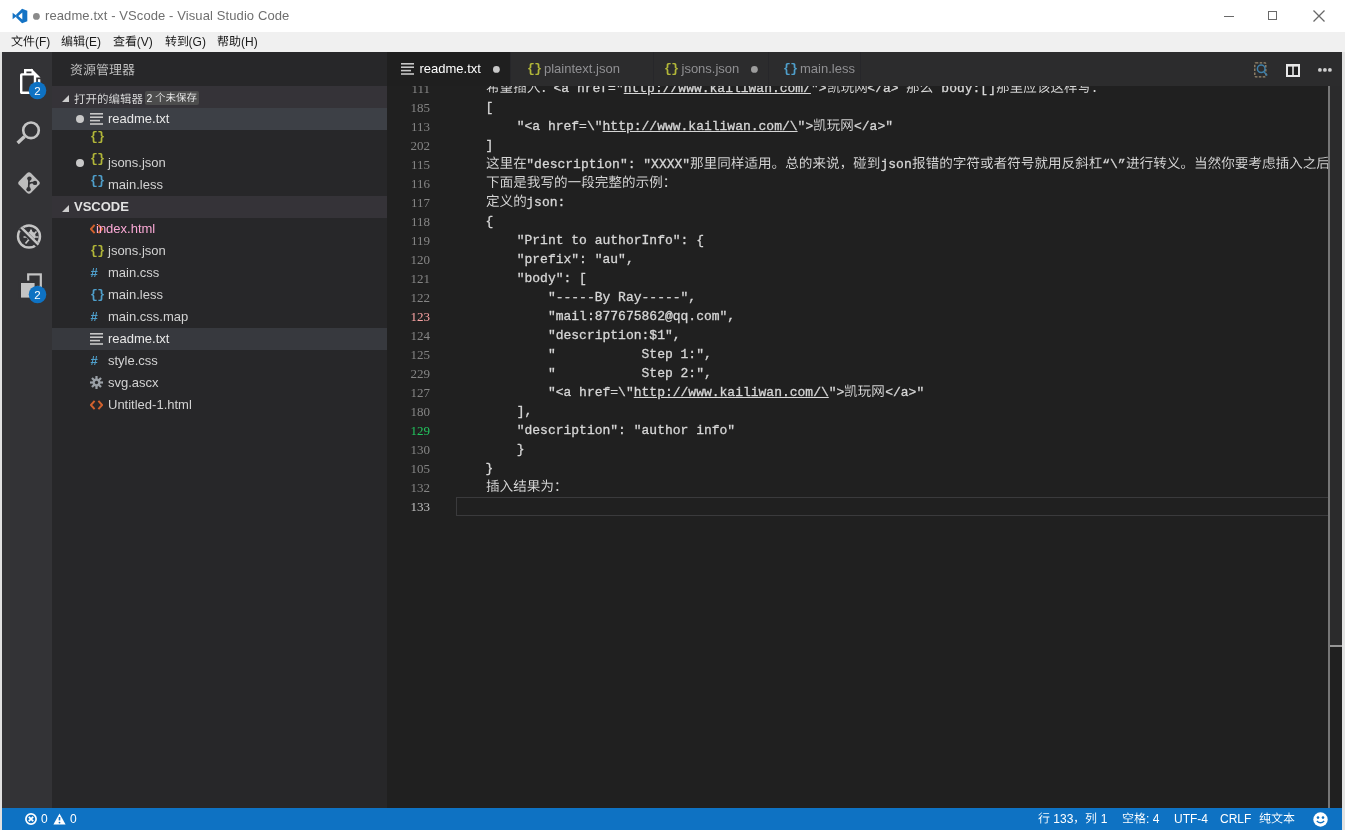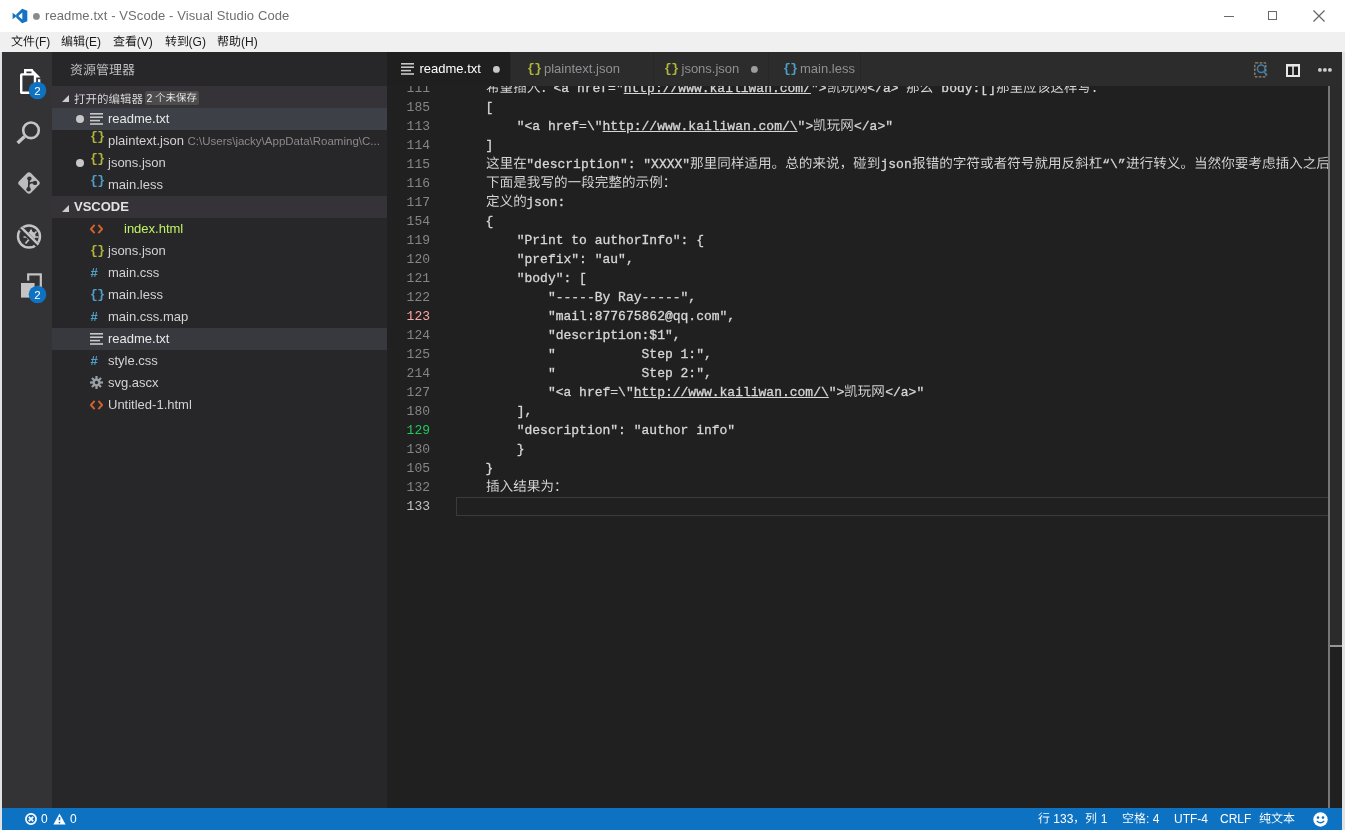--- a/index.html
+++ b/index.html
@@ -14,21 +14,21 @@
 .sech{position:absolute;left:0;width:335px;height:22px;background:#353338}
 .selrow{position:absolute;left:0;width:335px;height:22px}
 .lbl{position:absolute;height:22px;line-height:22px;font-size:13px;white-space:pre}
 .fic{position:absolute;font-family:"Liberation Mono",monospace;font-weight:bold;font-size:13px;line-height:13px;letter-spacing:-0.5px}
 .fic3{font-size:13px;font-family:"Liberation Sans";font-weight:bold}
 #editorwrap{position:absolute;left:387px;top:52px;width:955px;height:756px;background:#202020}
 #tabbar{position:absolute;left:0;top:0;width:955px;height:34px;background:#2c2c2d}
 .tlbl{position:absolute;top:0;height:34px;line-height:34px;font-size:13px}
 #editor{position:absolute;left:0;top:34px;width:955px;height:722px;overflow:hidden}
 #eclip{position:absolute;left:0;top:0;width:941px;height:722px;overflow:hidden}
-.gn{position:absolute;left:0;width:43px;height:19px;line-height:19px;text-align:right;font-family:Liberation Mono, monospace;font-size:13px}
+.gn{position:absolute;left:0;width:43px;height:19px;line-height:19px;text-align:right;font-family:Liberation Serif, serif;font-size:13px}
 .cl{position:absolute;left:98.5px;height:19px;line-height:19px;white-space:pre;font-family:"Liberation Mono",monospace;font-size:13px;color:#d6d6d6;-webkit-text-stroke:0.3px #d6d6d6}
 .cl u{}
 #curline{position:absolute;left:69px;top:410.5px;width:874px;height:19px;border:1.2px solid #3a3a3c}
 #sbline{position:absolute;left:941px;top:0px;width:1.5px;height:722px;background:#767676}
 #sbthumb{position:absolute;left:943px;top:0;width:12px;height:561px;background:#2b2b2c;border-bottom:2px solid #969696}
 #statusbar{position:absolute;left:2px;top:808px;width:1340px;height:22px;background:#0e72c3}
 .stt{position:absolute;top:0;height:22px;line-height:22px;font-size:12px;color:#ffffff;white-space:pre}
 </style></head>
 <body>
 <svg width="0" height="0" style="position:absolute">
@@ -250,40 +250,39 @@
 <svg class="abs" style="left:38px;top:61px" width="13" height="12" viewBox="0 0 13 12">
       <g fill="#c8c8c8">
         <rect x="0" y="0" width="13" height="1.6"></rect>
         <rect x="0" y="3.4" width="13" height="1.6"></rect>
         <rect x="0" y="6.8" width="10" height="1.6"></rect>
         <rect x="0" y="10.2" width="13" height="1.6"></rect>
       </g>
     </svg>
 <div class="lbl" style="left:56px;top:56px;color:#e8e8e8">readme.txt</div>
 <span class="fic" style="left:38px;top:78px;color:#b2b739">{}</span>
-<div class="lbl" style="left:56px;top:78px;color:#d2d2d2">plaintext.json <span style="color:#8b8b8b;font-size:11.5px">C:\Users\jacky\AppData\Roaming\C...</span></div>
 <svg class="abs" style="left:23.5px;top:107.0px" width="9" height="9">
       <circle cx="4.0" cy="4.0" r="4.0" fill="#c8c8c8"></circle>
     </svg>
 <span class="fic" style="left:38px;top:100px;color:#b2b739">{}</span>
 <div class="lbl" style="left:56px;top:100px;color:#d2d2d2">jsons.json</div>
 <span class="fic" style="left:38px;top:122px;color:#4f9fcb">{}</span>
 <div class="lbl" style="left:56px;top:122px;color:#d2d2d2">main.less</div>
 <div class="sech" style="top:144px"></div>
 <svg class="abs" style="left:9.5px;top:152.5px" width="7" height="7">
       <polygon points="7,0 7,7 0,7" fill="#cccccc"></polygon>
     </svg>
 <div class="abs" style="left:22px;top:144px;height:22px;line-height:22px;color:#e2e2e2;font-weight:bold;font-size:13px">VSCODE</div>
 <svg class="abs" style="left:38px;top:172px" width="13" height="10" viewBox="0 0 13 10">
       <g fill="none" stroke="#d2622e" stroke-width="1.9">
         <polyline points="4.6,0.8 0.9,5 4.6,9.2"></polyline>
         <polyline points="8.4,0.8 12.1,5 8.4,9.2"></polyline>
       </g>
     </svg>
-<div class="lbl" style="left:72px;top:166px;color:#bef264">index.html</div>
+<div class="lbl" style="left:44px;top:166px;color:#f9a8d4">index.html</div>
 <span class="fic" style="left:38px;top:192px;color:#b2b739">{}</span>
 <div class="lbl" style="left:56px;top:188px;color:#d2d2d2">jsons.json</div>
 <span class="fic fic3" style="left:38.5px;top:214px;color:#4f9fcb">#</span>
 <div class="lbl" style="left:56px;top:210px;color:#d2d2d2">main.css</div>
 <span class="fic" style="left:38px;top:236px;color:#4f9fcb">{}</span>
 <div class="lbl" style="left:56px;top:232px;color:#d2d2d2">main.less</div>
 <span class="fic fic3" style="left:38.5px;top:258px;color:#4f9fcb">#</span>
 <div class="lbl" style="left:56px;top:254px;color:#d2d2d2">main.css.map</div>
 <div class="selrow" style="top:276px;background:#37393e"></div>
 <svg class="abs" style="left:38px;top:281px" width="13" height="12" viewBox="0 0 13 12">
@@ -317,33 +316,33 @@
       </g>
     </svg>
 <div class="lbl" style="left:56px;top:342px;color:#d2d2d2">Untitled-1.html</div>
   </div>
 <div id="editorwrap">
   <div id="editor">
     <div id="eclip">
     <div class="gn" style="top:-7.5px;color:#858585">111</div>
 <div class="gn" style="top:11.5px;color:#858585">185</div>
 <div class="gn" style="top:30.5px;color:#858585">113</div>
-<div class="gn" style="top:49.5px;color:#858585">114</div>
+<div class="gn" style="top:49.5px;color:#858585">202</div>
 <div class="gn" style="top:68.5px;color:#858585">115</div>
 <div class="gn" style="top:87.5px;color:#858585">116</div>
 <div class="gn" style="top:106.5px;color:#858585">117</div>
-<div class="gn" style="top:125.5px;color:#858585">154</div>
+<div class="gn" style="top:125.5px;color:#858585">118</div>
 <div class="gn" style="top:144.5px;color:#858585">119</div>
 <div class="gn" style="top:163.5px;color:#858585">120</div>
 <div class="gn" style="top:182.5px;color:#858585">121</div>
 <div class="gn" style="top:201.5px;color:#858585">122</div>
 <div class="gn" style="top:220.5px;color:#fca5a5">123</div>
 <div class="gn" style="top:239.5px;color:#858585">124</div>
 <div class="gn" style="top:258.5px;color:#858585">125</div>
-<div class="gn" style="top:277.5px;color:#858585">214</div>
+<div class="gn" style="top:277.5px;color:#858585">229</div>
 <div class="gn" style="top:296.5px;color:#858585">127</div>
 <div class="gn" style="top:315.5px;color:#858585">180</div>
 <div class="gn" style="top:334.5px;color:#22c55e">129</div>
 <div class="gn" style="top:353.5px;color:#858585">130</div>
 <div class="gn" style="top:372.5px;color:#858585">105</div>
 <div class="gn" style="top:391.5px;color:#858585">132</div>
 <div class="gn" style="top:410.5px;color:#c0c0c0">133</div>
 
     <div class="cl" style="top:-7.5px"><svg class="k" style="width:68.00px;height:13.60px;vertical-align:-1.63px" viewBox="0 -880 5000 1000">
             <use href="#g31"></use>

